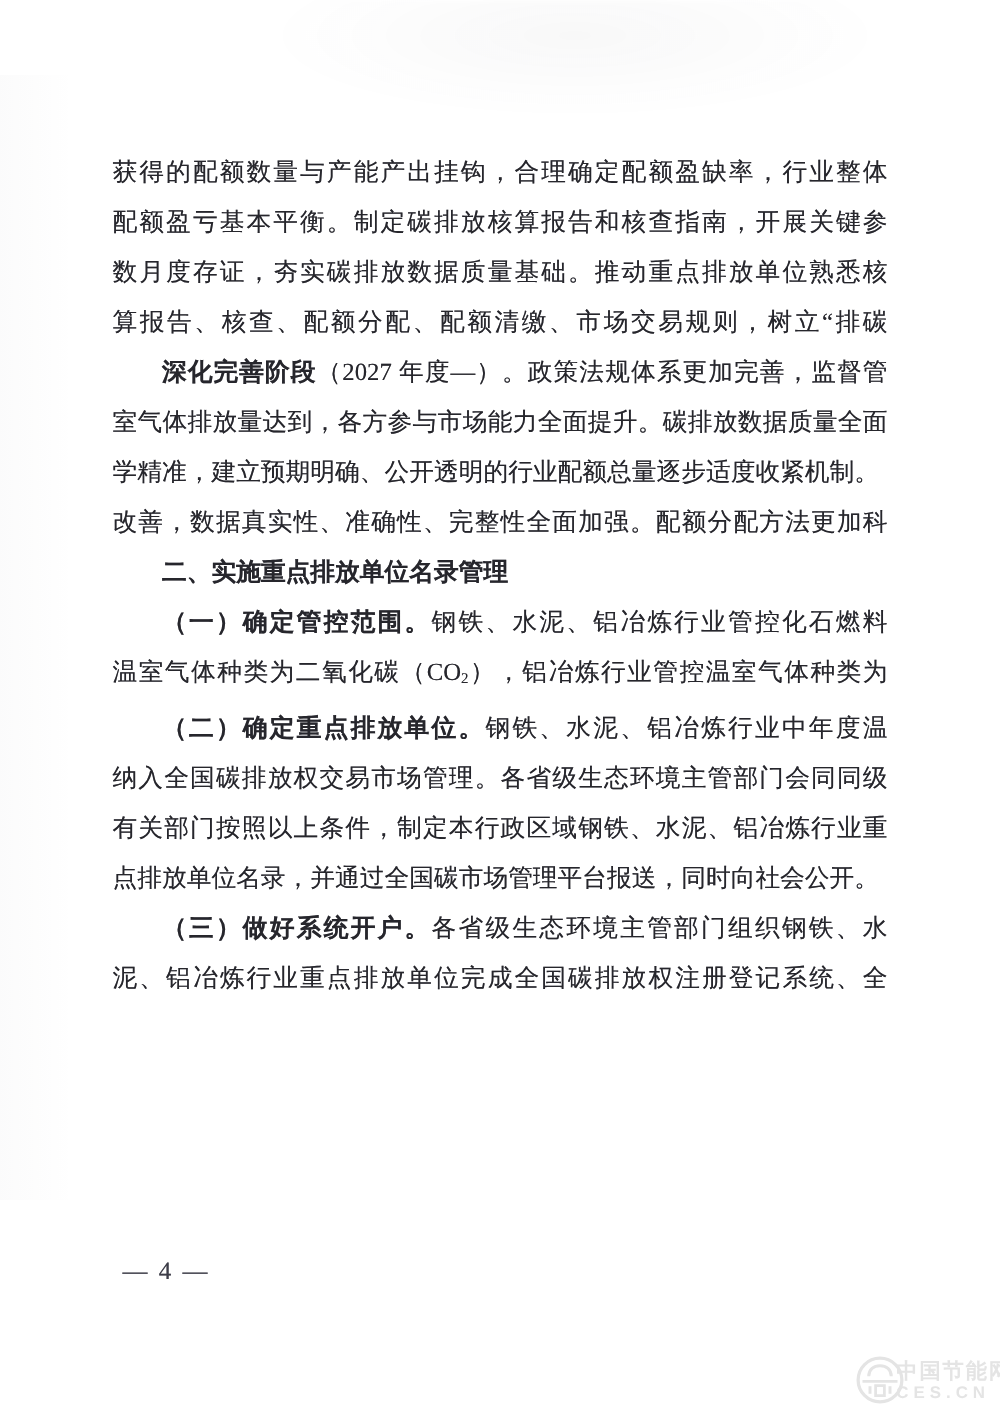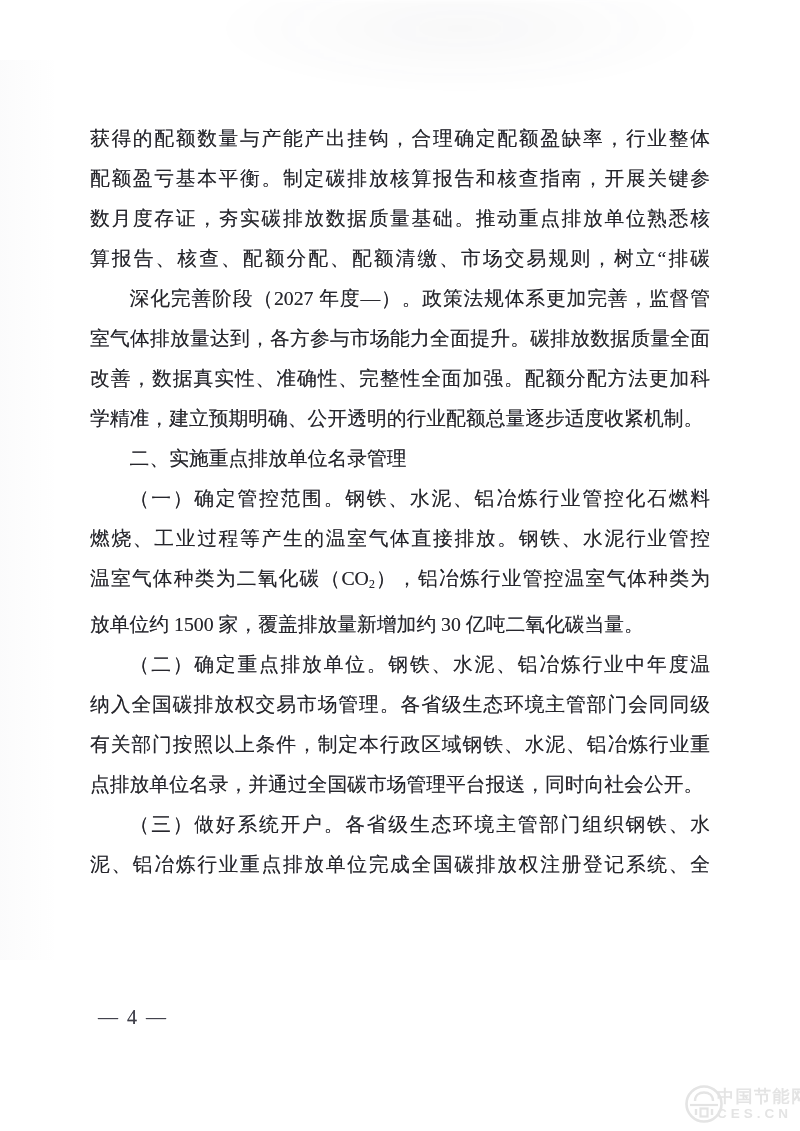--- a/index.html
+++ b/index.html
@@ -49,21 +49,21 @@
     text-justify: inter-ideograph;
     white-space: normal;
   }
   .line.j {
     text-align-last: justify;
   }
   .line.ind {
     text-indent: 2em;
   }
   .b {
-    font-weight: 400;
+    font-weight: 700;
   }
   .sub {
     font-size: 0.6em;
     vertical-align: -0.22em;
     letter-spacing: 0;
   }
   .page-number {
     position: absolute;
     left: 98px;
     top: 1002px;
@@ -115,27 +115,25 @@
   <div class="smudge smudge-1"></div>
   <div class="smudge smudge-2"></div>
 
   <div class="doc-body" id="doc-body">
       <div class="line j"><span>获得的配额数量与产能产出挂钩，合理确定配额盈缺率，行业整体</span></div>
       <div class="line j"><span>配额盈亏基本平衡。制定碳排放核算报告和核查指南，开展关键参</span></div>
       <div class="line j"><span>数月度存证，夯实碳排放数据质量基础。推动重点排放单位熟悉核</span></div>
       <div class="line j"><span>算报告、核查、配额分配、配额清缴、市场交易规则，树立“排碳</span></div>
       <div class="line j ind"><span class="b">深化完善阶段</span><span>（2027 年度—）。政策法规体系更加完善，监督管</span></div>
       <div class="line j"><span>室气体排放量达到，各方参与市场能力全面提升。碳排放数据质量全面</span></div>
+      <div class="line"><span>学精准，建立预期明确、公开透明的行业配额总量逐步适度收紧机制。</span></div>
       <div class="line j"><span>改善，数据真实性、准确性、完整性全面加强。配额分配方法更加科</span></div>
-      <div class="line"><span>学精准，建立预期明确、公开透明的行业配额总量逐步适度收紧机制。</span></div>
       <div class="line ind hd"><span class="b">二、实施重点排放单位名录管理</span></div>
       <div class="line j ind"><span class="b">（一）确定管控范围。</span><span>钢铁、水泥、铝冶炼行业管控化石燃料</span></div>
-      <div class="line j"><span>燃烧、工业过程等产生的温室气体直接排放。钢铁、水泥行业管控</span></div>
       <div class="line j"><span>温室气体种类为二氧化碳（CO</span><span class="sub">2</span><span>），铝冶炼行业管控温室气体种类为</span></div>
-      <div class="line"><span>放单位约 1500 家，覆盖排放量新增加约 30 亿吨二氧化碳当量。</span></div>
       <div class="line j ind"><span class="b">（二）确定重点排放单位。</span><span>钢铁、水泥、铝冶炼行业中年度温</span></div>
       <div class="line j"><span>纳入全国碳排放权交易市场管理。各省级生态环境主管部门会同同级</span></div>
       <div class="line j"><span>有关部门按照以上条件，制定本行政区域钢铁、水泥、铝冶炼行业重</span></div>
       <div class="line"><span>点排放单位名录，并通过全国碳市场管理平台报送，同时向社会公开。</span></div>
       <div class="line j ind"><span class="b">（三）做好系统开户。</span><span>各省级生态环境主管部门组织钢铁、水</span></div>
       <div class="line j"><span>泥、铝冶炼行业重点排放单位完成全国碳排放权注册登记系统、全</span></div>
     </div>
 
   <div class="page-number">— 4 —</div>
 

